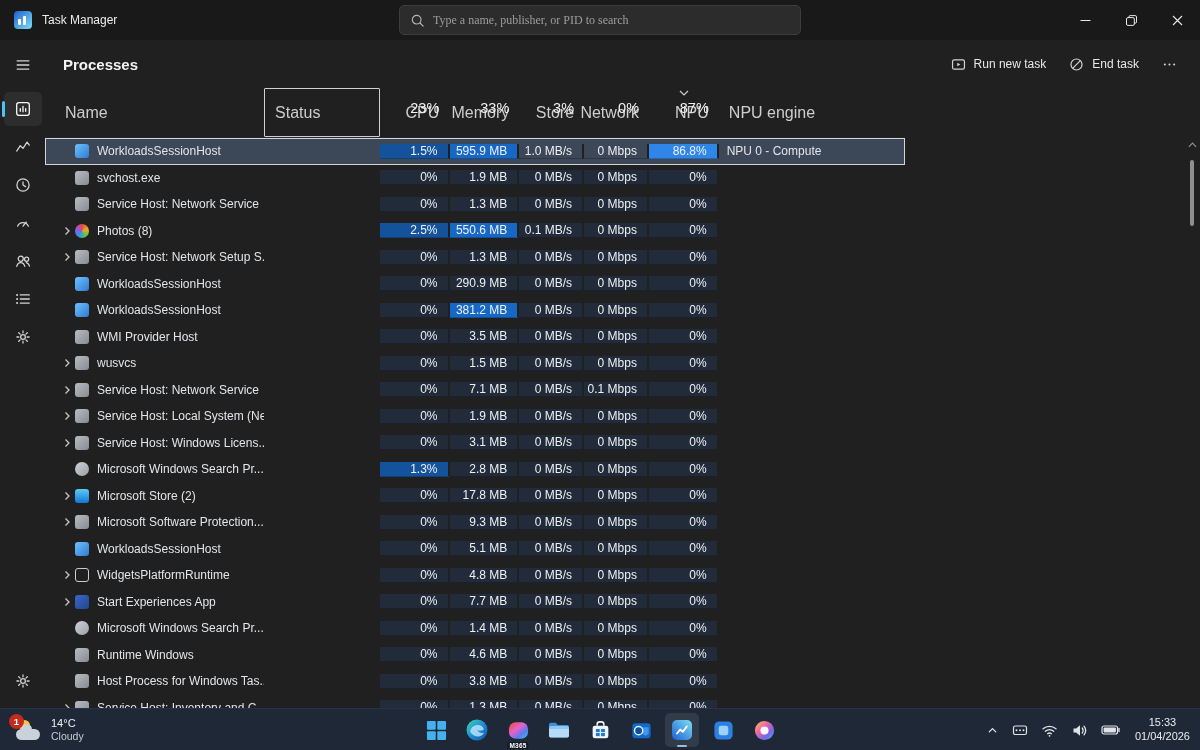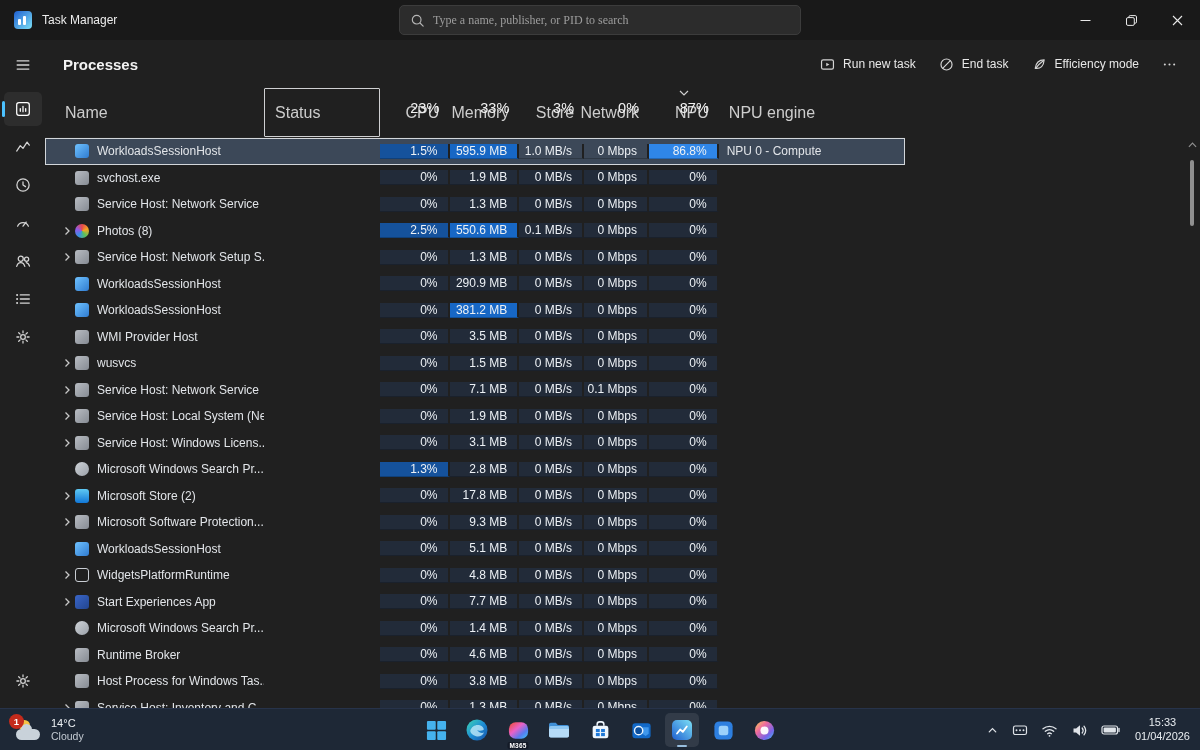--- a/index.html
+++ b/index.html
@@ -246,29 +246,20 @@
             <span class="ticon">
               <svg width="17" height="17" viewBox="0 0 20 20" fill="none" stroke="#d4d4d4" stroke-width="1.4" stroke-linecap="round" stroke-linejoin="round">
                 <circle cx="10" cy="10" r="6.5"></circle>
                 <path d="M5.8 14.2L14.2 5.8"></path>
               </svg>
             </span>
             <span>End task</span>
           </div>
           <div class="tb-action">
             <span class="ticon">
-              <svg width="17" height="17" viewBox="0 0 20 20" fill="none" stroke="#d4d4d4" stroke-width="1.4" stroke-linecap="round" stroke-linejoin="round">
-                <path d="M15.5 4.5C9.5 4.5 5.8 7.8 5 14.5c6.5.8 10-2.8 10.5-10z"></path>
-                <path d="M5.5 14.5C8 11 11 8 14.5 5.5"></path>
-              </svg>
-            </span>
-            <span>Efficiency mode</span>
-          </div>
-          <div class="tb-action">
-            <span class="ticon">
               <svg width="17" height="17" viewBox="0 0 20 20">
                 <g fill="#d4d4d4">
                   <circle cx="4.5" cy="10" r="1.2"></circle>
                   <circle cx="10" cy="10" r="1.2"></circle>
                   <circle cx="15.5" cy="10" r="1.2"></circle>
                 </g>
               </svg>
             </span>
           </div>
         </div>
@@ -881,21 +872,21 @@
             <span>0%</span>
           </div>
           <div class="cell w-eng engine-cell">
             <span></span>
           </div>
         </div>
         <div class="prow">
           <div class="cell w-name name-cell">
             <span class="chev"></span>
             <span class="picon pi-system"></span>
-            <span class="pname">Runtime Broker</span>
+            <span class="pname">Runtime Windows</span>
           </div>
           <div class="cell w-status status-cell">
             <span></span>
           </div>
           <div class="cell w-cpu num heat-zero">
             <span>0%</span>
           </div>
           <div class="cell w-mem num heat-zero">
             <span>4.6 MB</span>
           </div>

